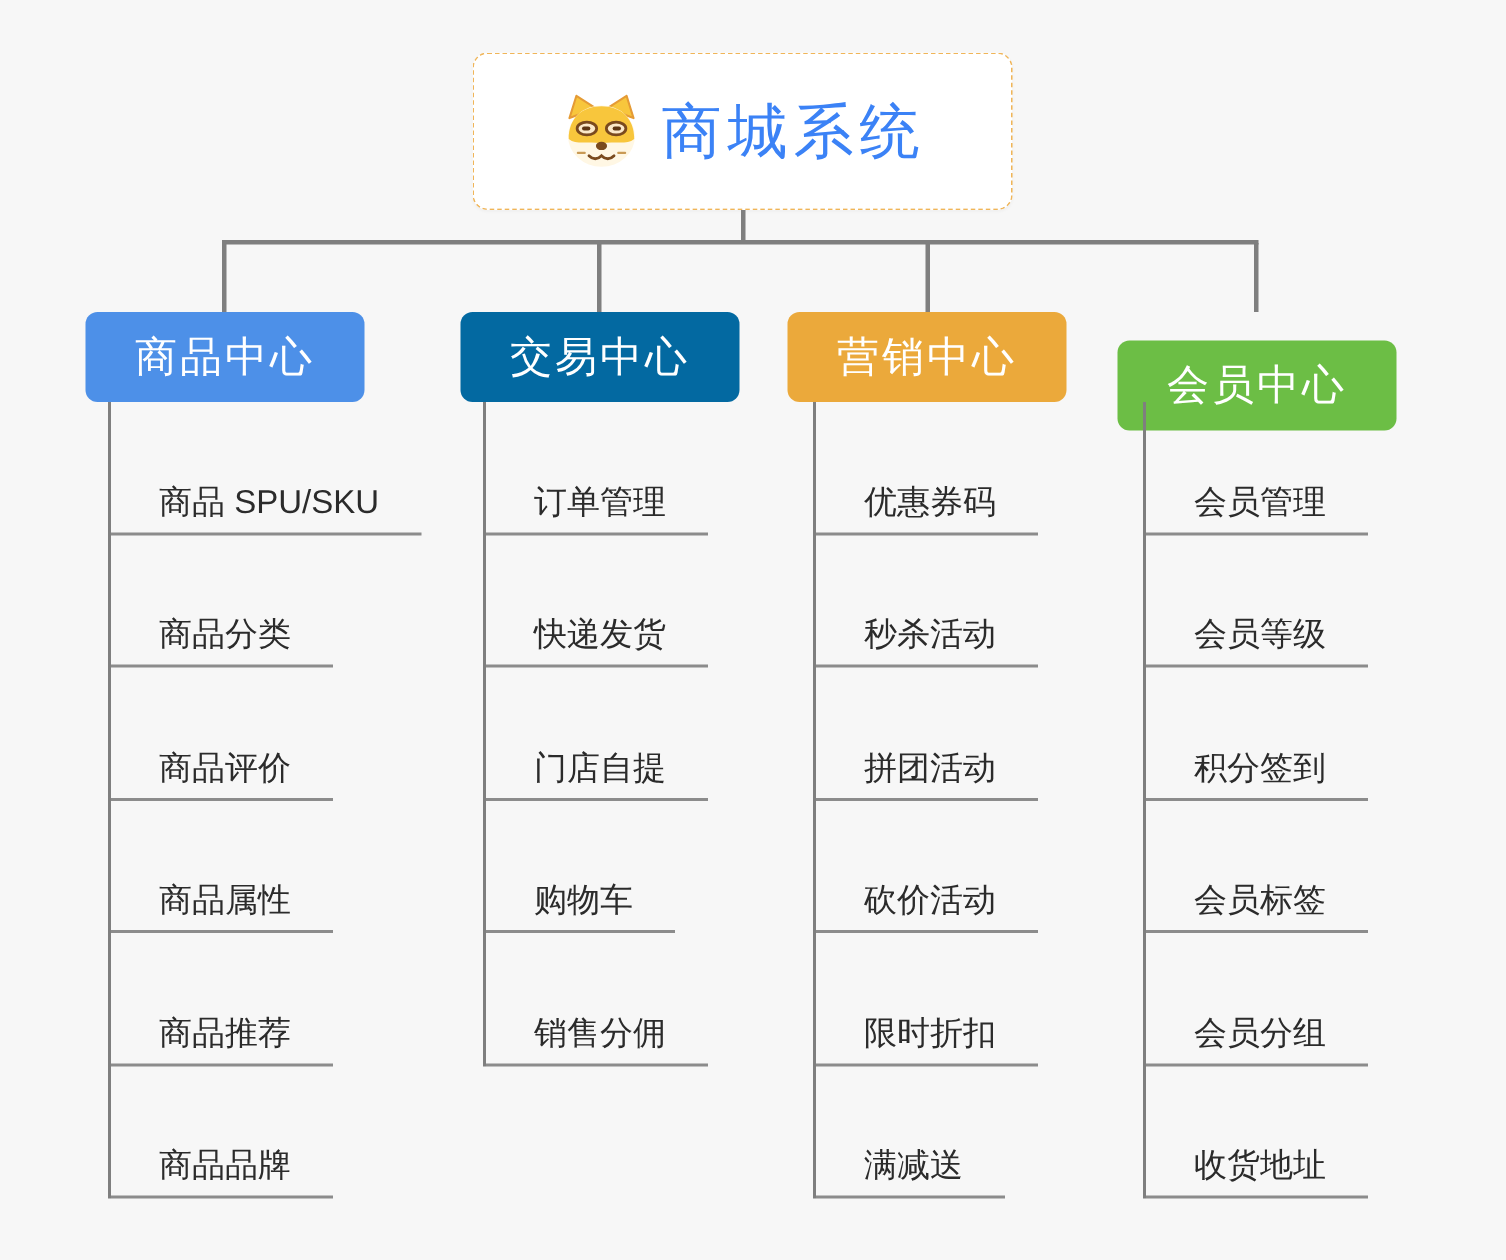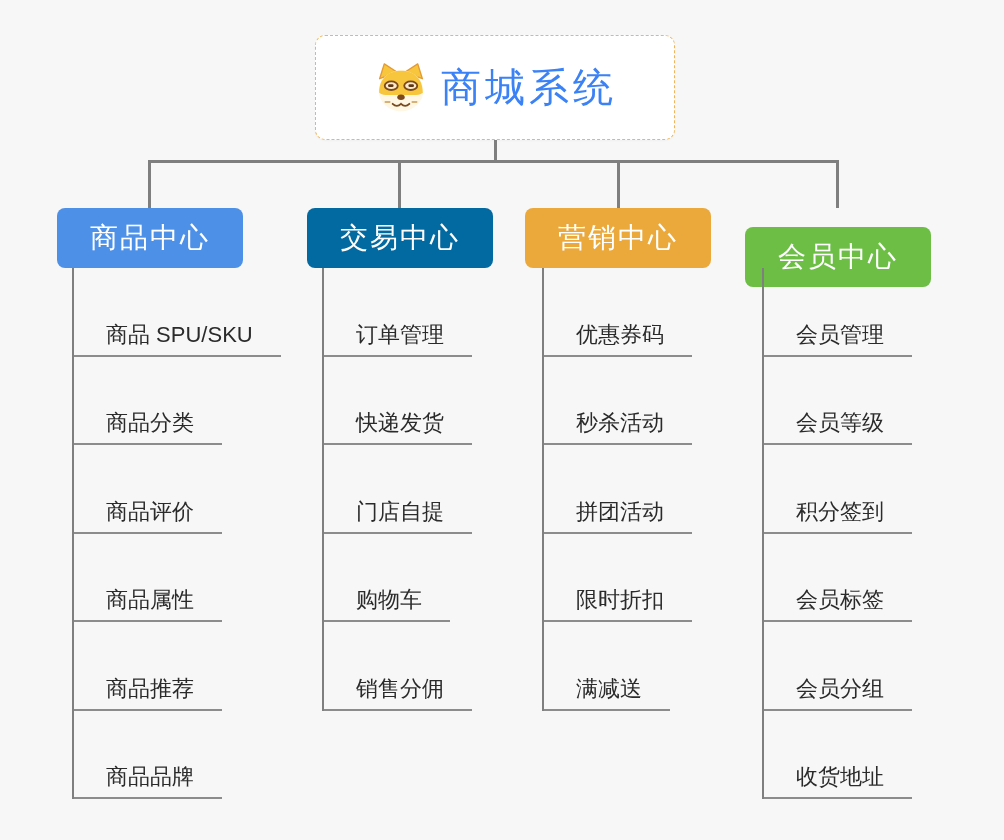--- a/index.html
+++ b/index.html
@@ -132,20 +132,21 @@
     <div class="leaf">门店自提</div>
     <div class="leaf">购物车</div>
     <div class="leaf">销售分佣</div>
   </div>
 
   <div class="branch-box bbox-2" style="background: rgb(235, 169, 59);">营销中心</div>
   <div class="leaf-col lcol-2">
     <div class="leaf">优惠券码</div>
     <div class="leaf">秒杀活动</div>
     <div class="leaf">拼团活动</div>
+    <div class="leaf">砍价活动</div>
     <div class="leaf">限时折扣</div>
     <div class="leaf">满减送</div>
   </div>
 
   <div class="branch-box bbox-3" style="background: rgb(108, 190, 69);">会员中心</div>
   <div class="leaf-col lcol-3">
     <div class="leaf">会员管理</div>
     <div class="leaf">会员等级</div>
     <div class="leaf">积分签到</div>
     <div class="leaf">会员标签</div>

